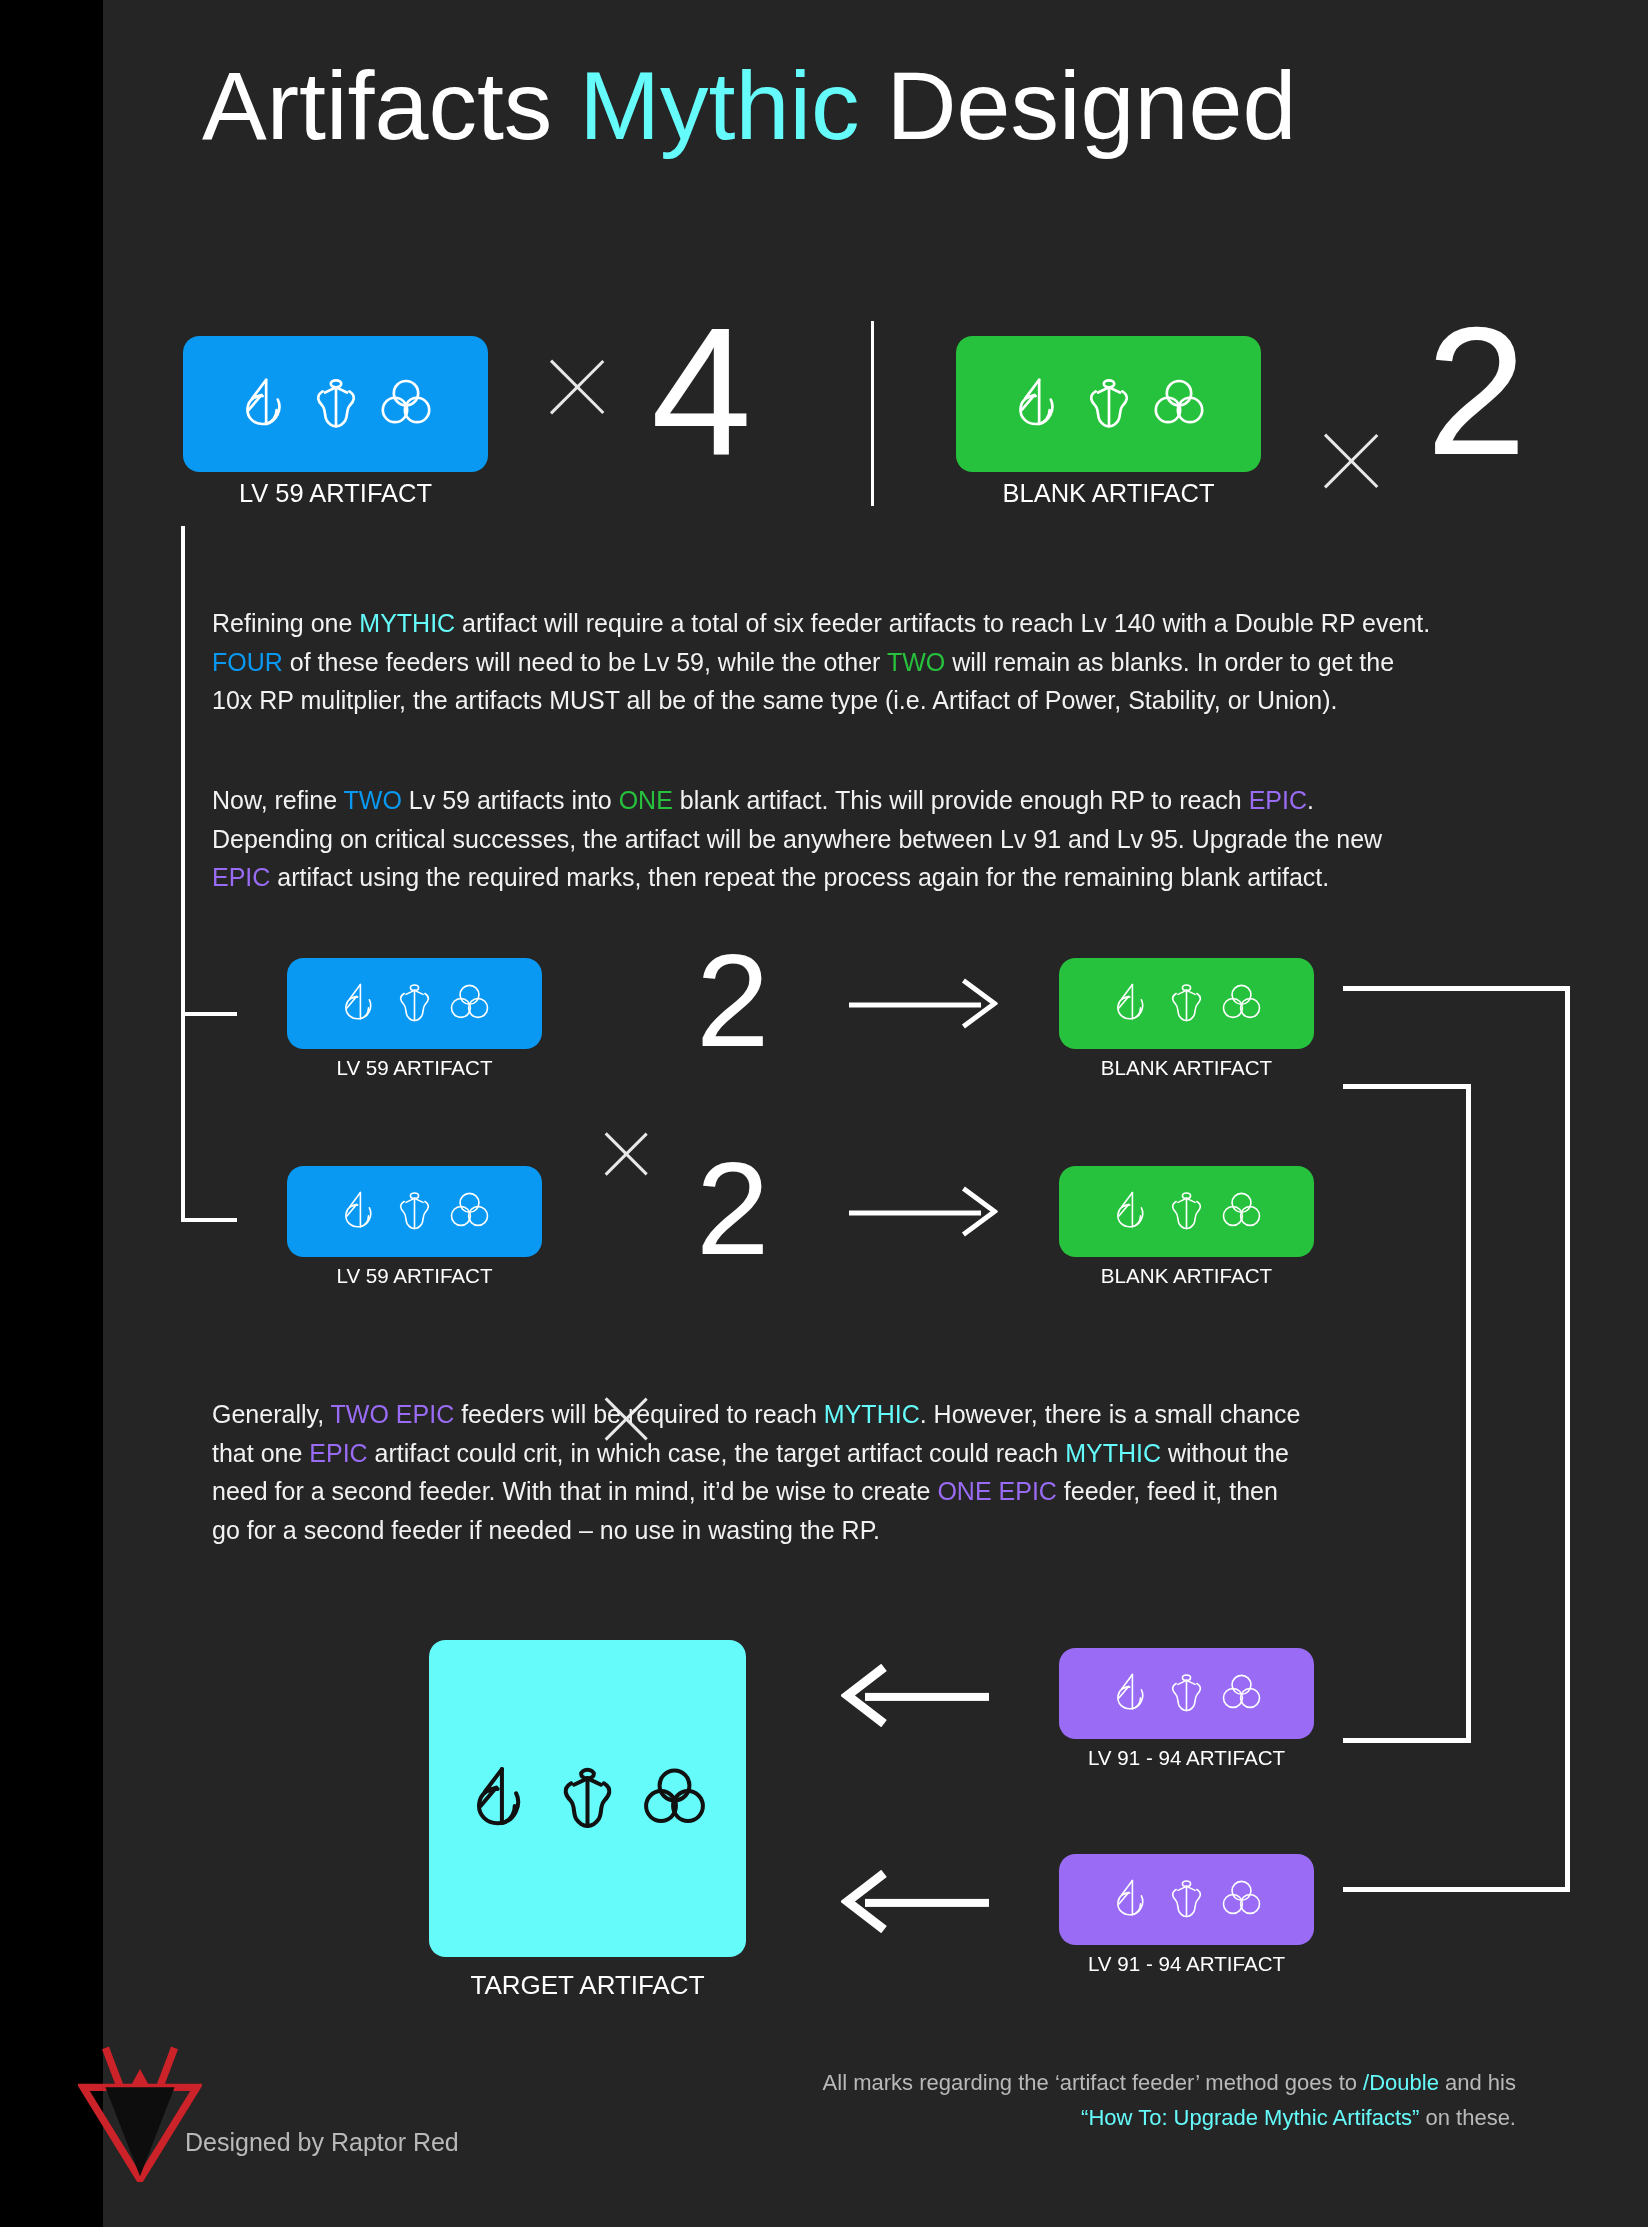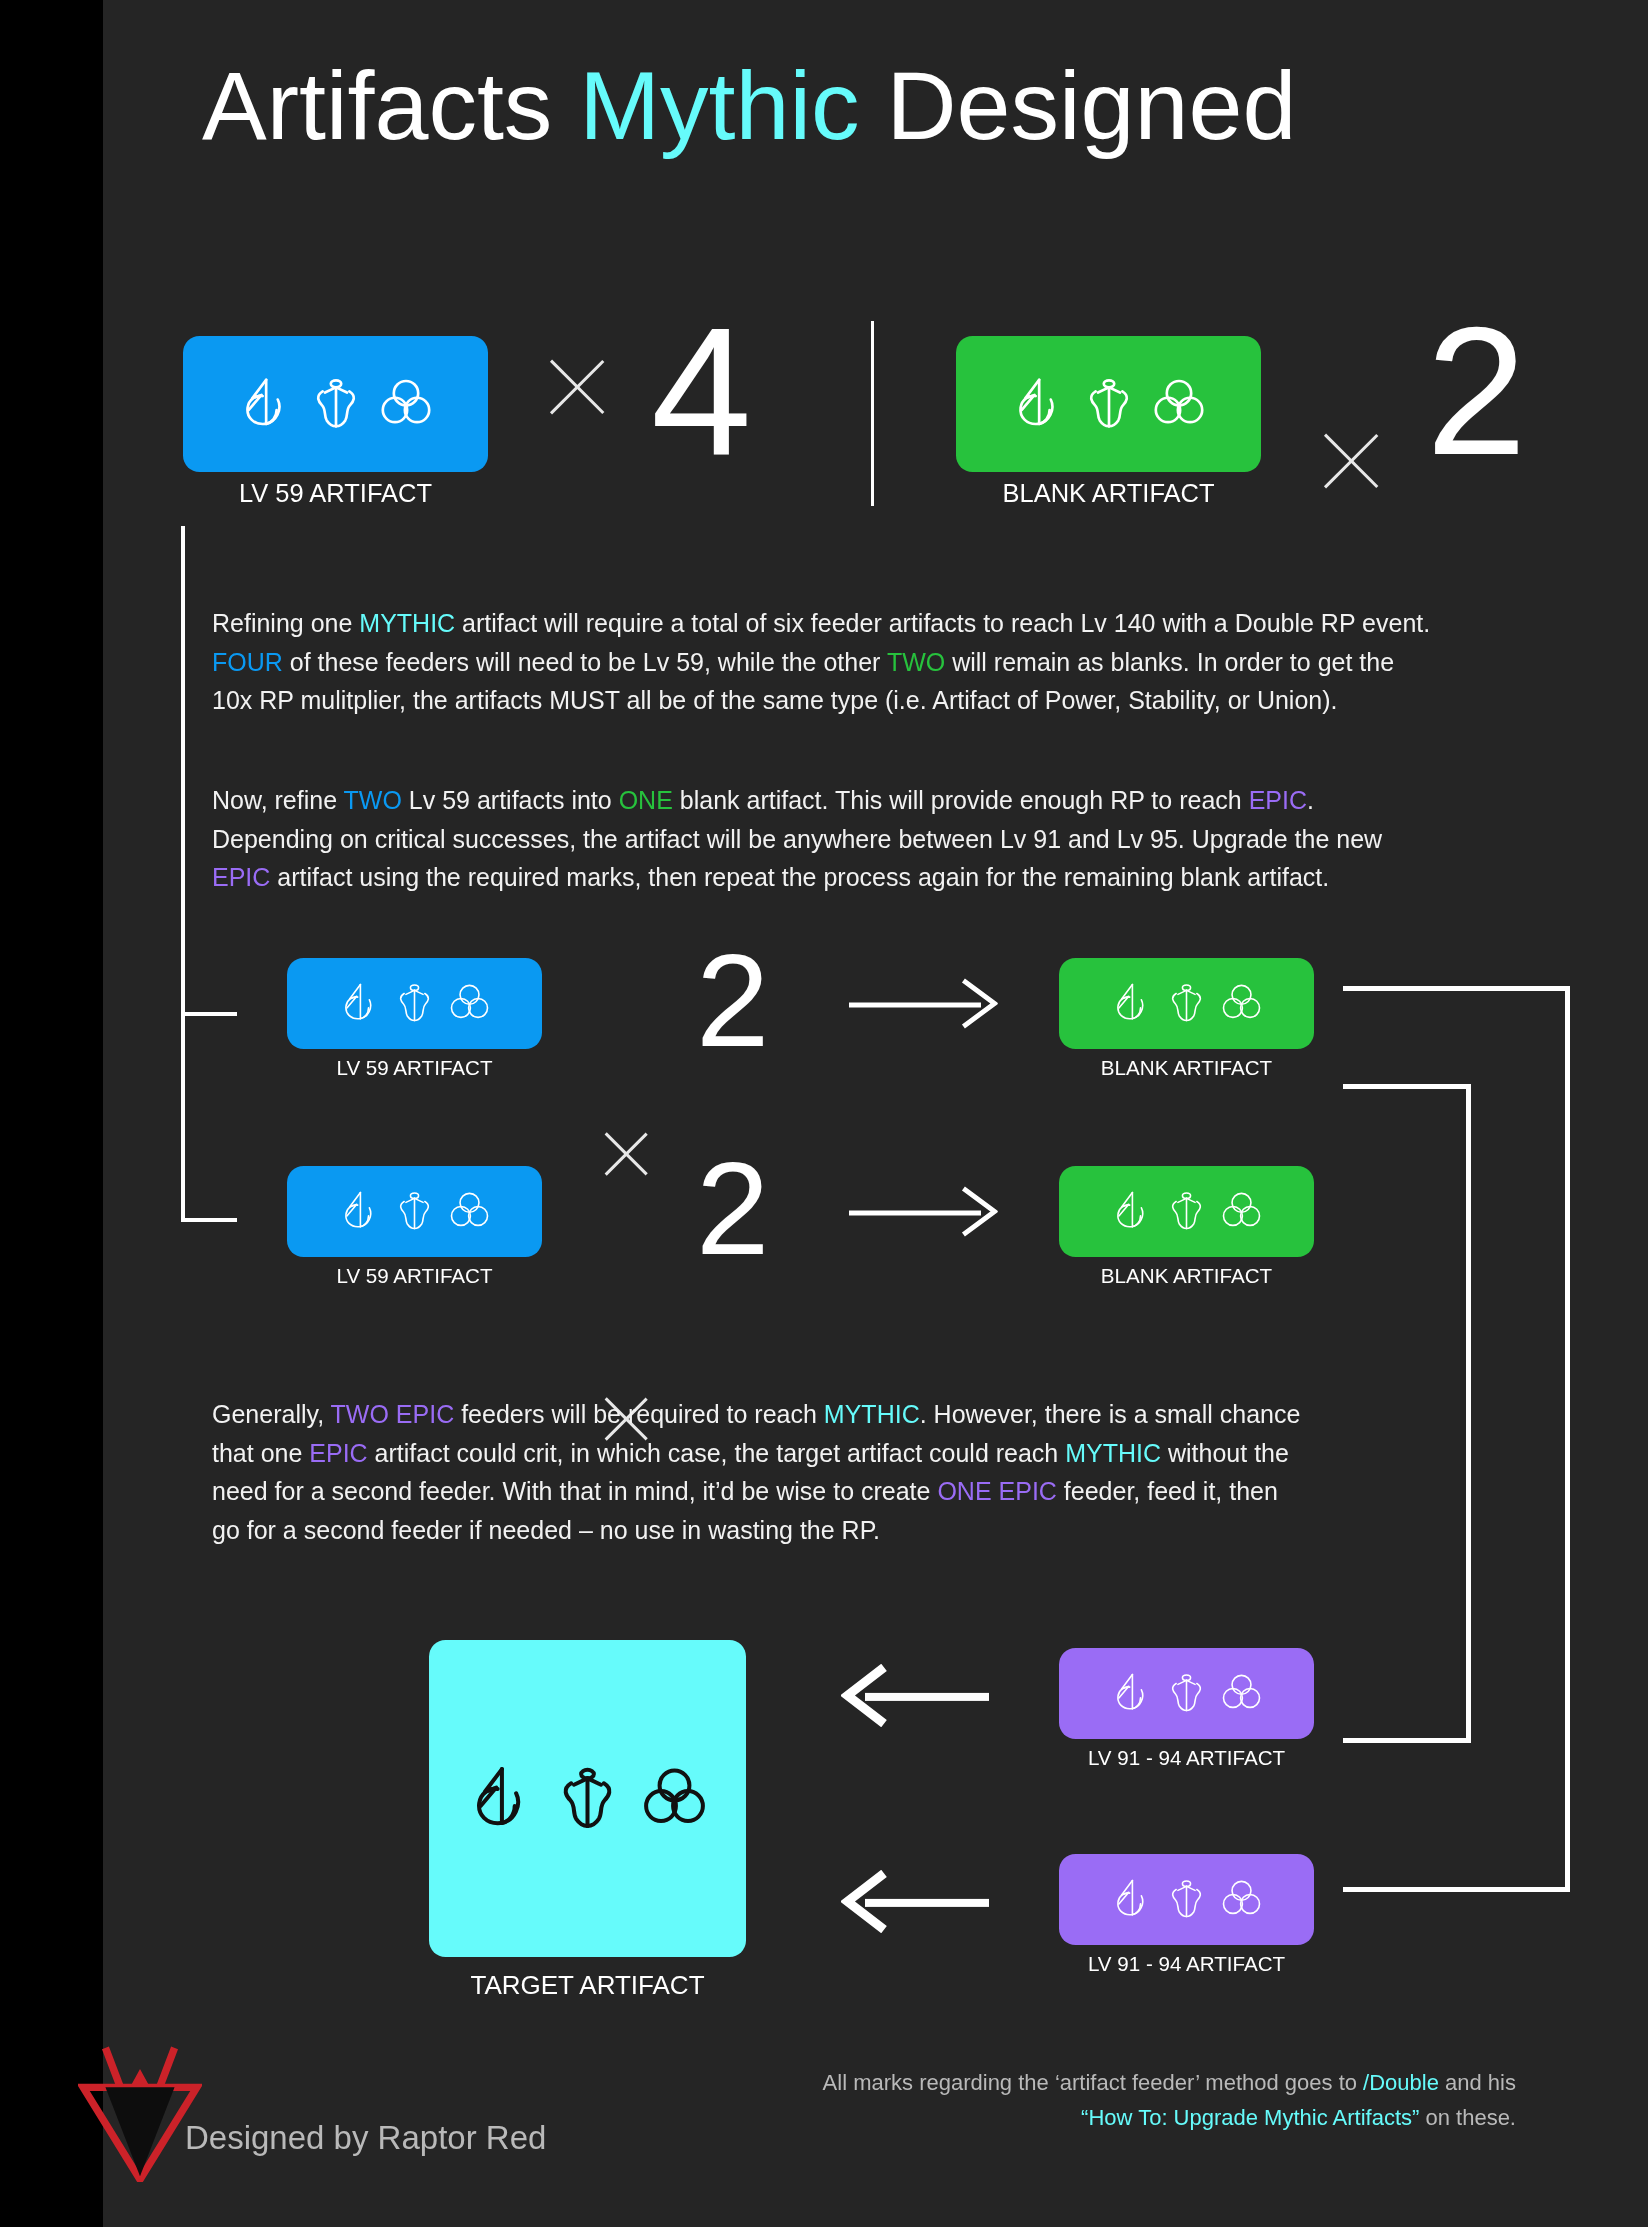--- a/index.html
+++ b/index.html
@@ -82,21 +82,21 @@
   .arrowL { position:absolute; }
   .arrowL .shaft { position:absolute; right:0; top:50%; height:8.2px;
     background:#ffffff; transform:translateY(-50%); }
   .arrowL .head  { position:absolute; left:0; top:50%;
     transform:translateY(-50%); }
 
   
   #footer { position:absolute; left:0; bottom:0; width:1545px; height:247px; }
   #designer {
     position:absolute; left:185px; bottom:70px;
-    color:#b9b9b9; font-size:33px;
+    color:#b9b9b9; font-size:25px;
   }
   #logo { position:absolute; left:78px; bottom:45px; width:124px; height:144px; }
   #credit {
     position:absolute; right:29px; bottom:91px;
     color:#b9b9b9; font-size:22px; text-align:right; line-height:1.62;
   }
   #credit .lnk { color:#66fbfb; }
 </style>
 </head>
 <body>

